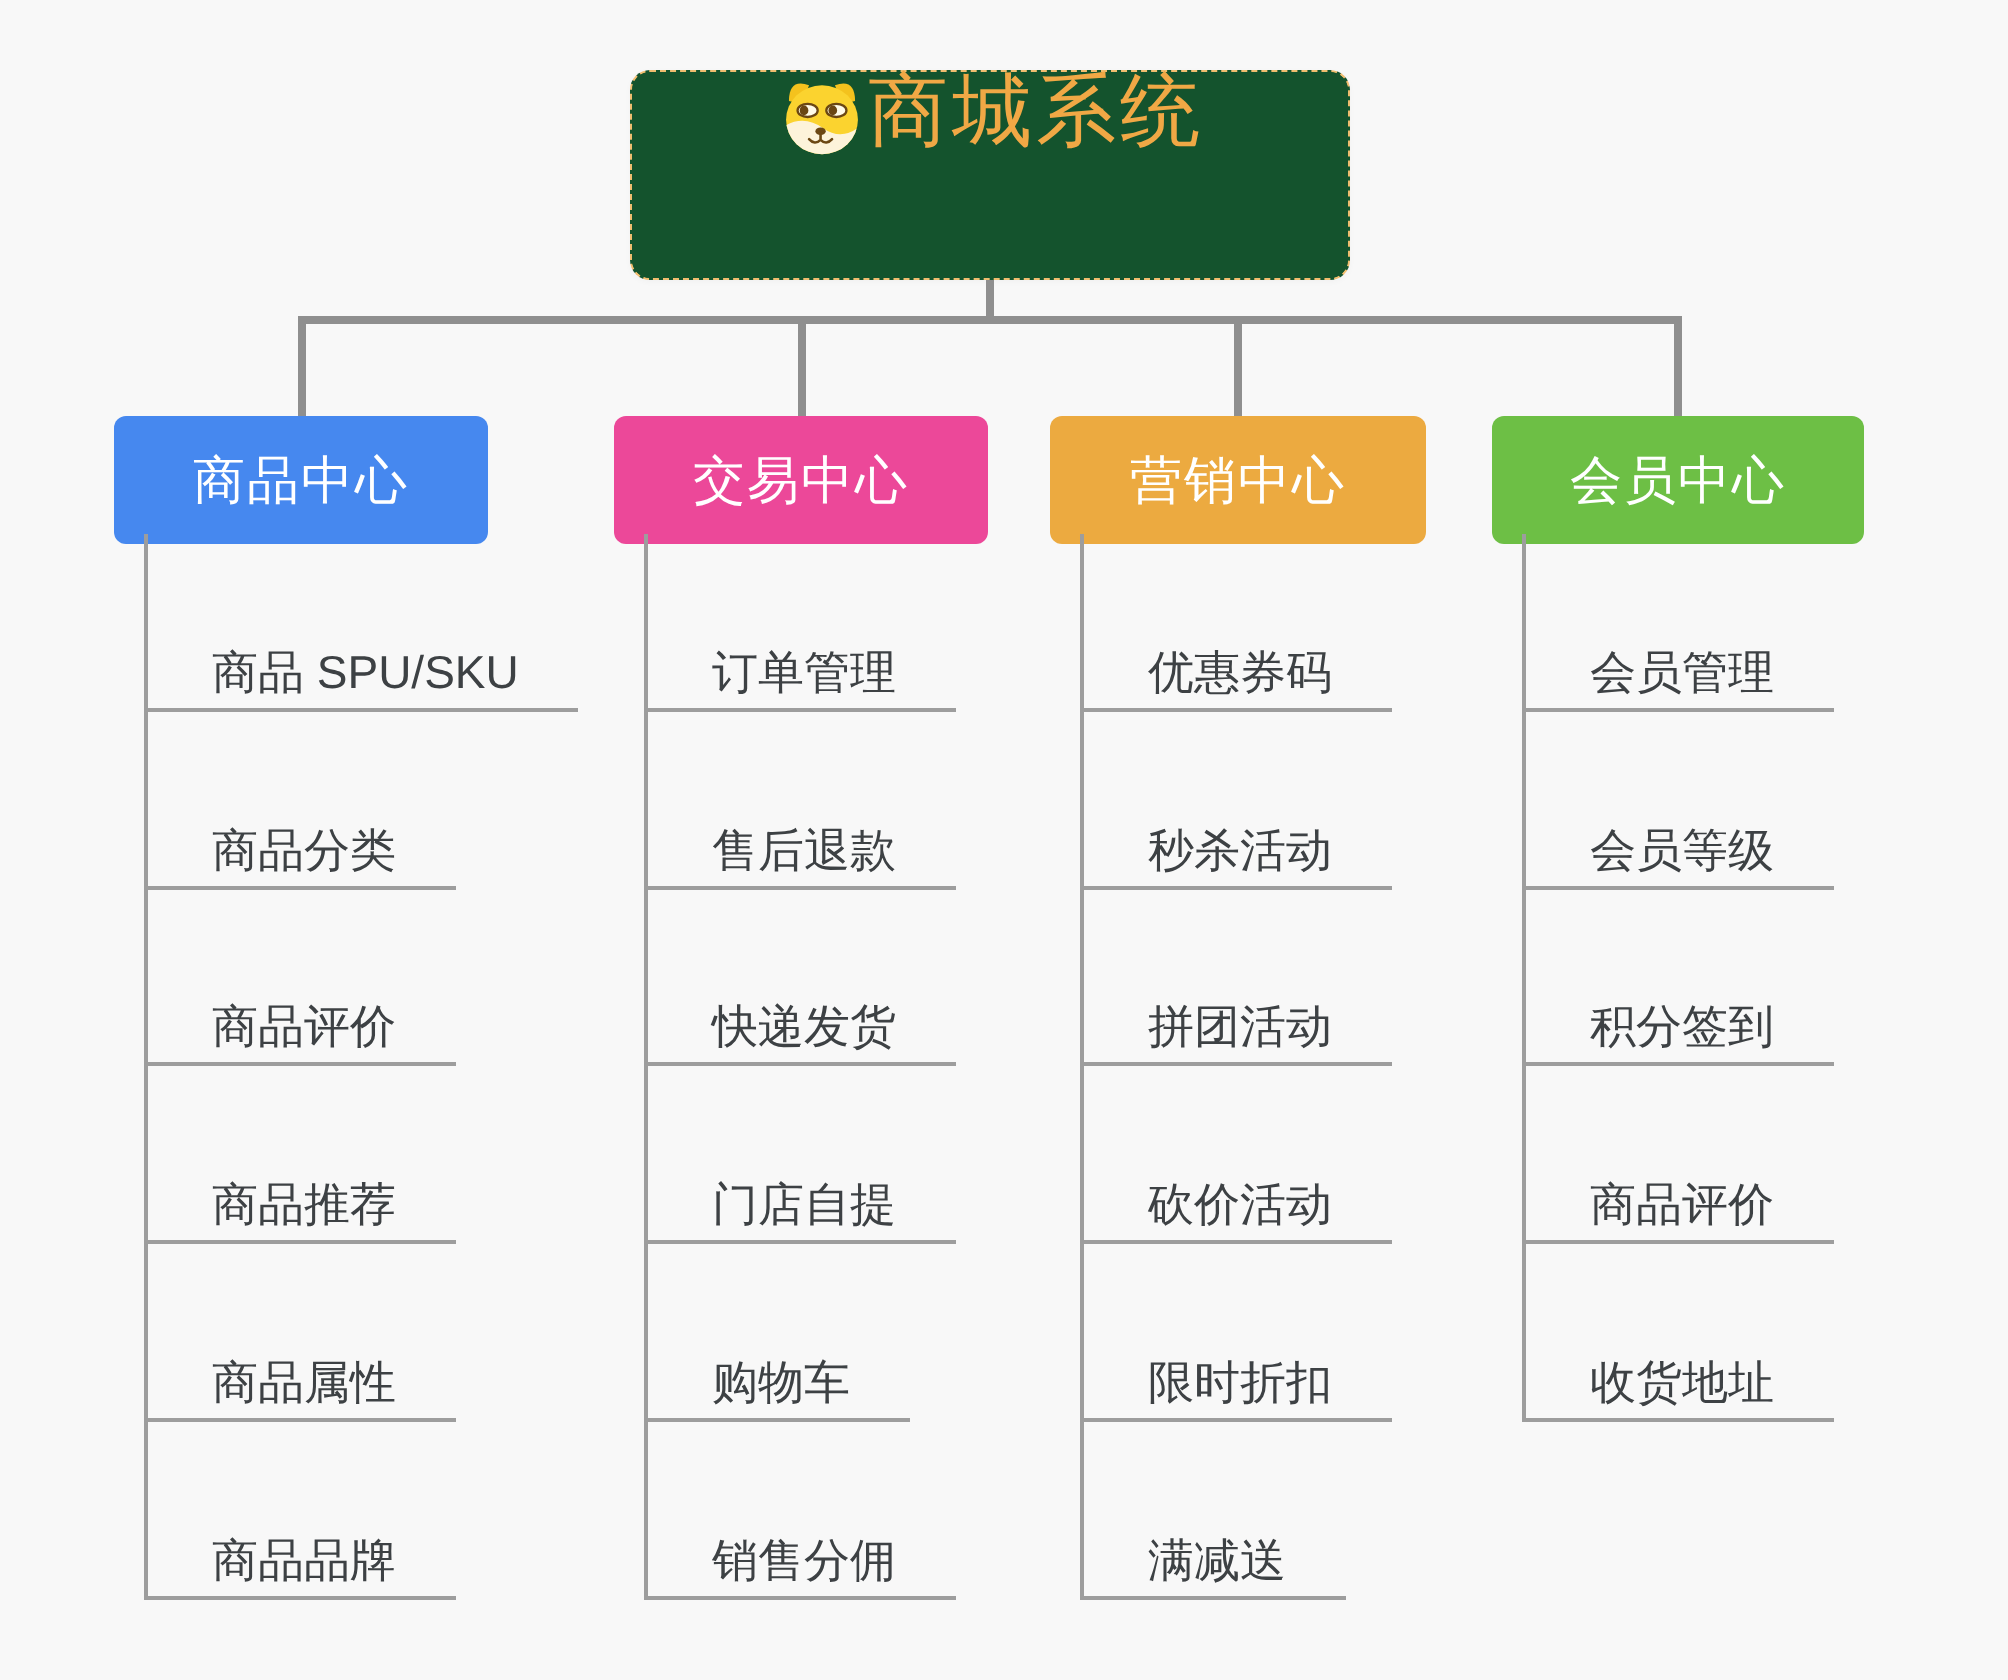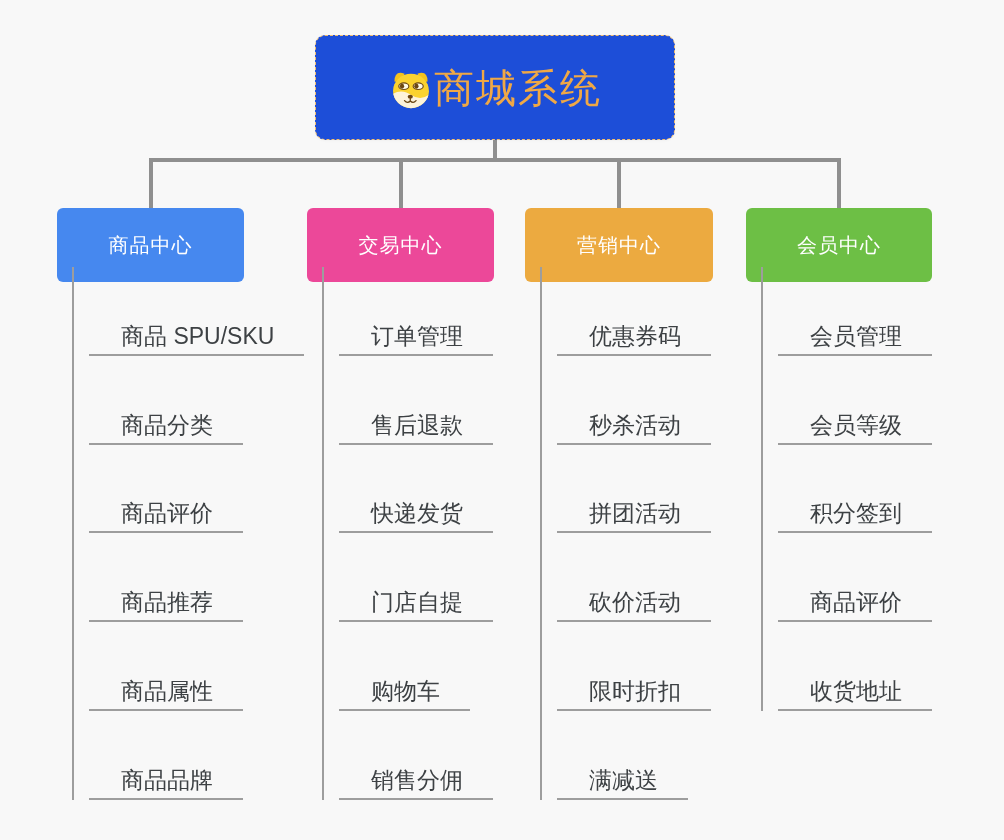--- a/index.html
+++ b/index.html
@@ -10,65 +10,64 @@
   .canvas{
     position:relative;
     width:1004px;height:840px;
     background:#f8f8f8;
     overflow:hidden;
   }
   
   .root-card{
     position:absolute;left:315px;top:35px;
     width:360px;height:105px;
-    background:#1d4ed8;
+    background:#14532d;
     border:1px dashed #f1bd6f;
     border-radius:10px;
     box-sizing:border-box;
-    display:flex;align-items:center;justify-content:center;
+    display:flex;justify-content:center;
     box-shadow:0 1px 3px rgba(0,0,0,0.03);
   }
   .root-title{
     font-size:40px;
     color:#f0a845;
     letter-spacing:2px;
     line-height:1;
     white-space:nowrap;
   }
   .doge{width:46px;height:42px;flex:0 0 auto;}
   
   .cline{position:absolute;background:#8f8f8f;}
   .stem{left:493px;top:140px;width:4px;height:19px;}
   .hline{left:149px;top:158px;width:692px;height:4px;}
   .drop{top:158px;width:4px;height:50px;}
   
   .branch-header{
-    position:absolute;top:208px;height:74px;
+    position:absolute;top:208px;height:64px;
     border-radius:6px;
     display:flex;align-items:center;justify-content:center;
-    color:#ffffff;font-size:20px;letter-spacing:1px;
+    color:#ffffff;font-size:26px;letter-spacing:1px;
     white-space:nowrap;
   }
   
   .branch-list{
     position:absolute;top:267px;
     margin:0;padding:0;list-style:none;
     border-left:2px solid #9d9d9d;
   }
   .branch-list li{
     box-sizing:border-box;
     height:88.83px;
     display:flex;align-items:flex-end;
     width:max-content;
     padding:0 30px 6px 32px;
     border-bottom:2px solid #9d9d9d;
     font-size:23px;color:#3d4144;
     line-height:1;
     white-space:nowrap;
-    margin-left:15px;
   }
 </style>
 </head>
 <body>
 
 <div class="canvas">
 
   <div class="root-card">
     <svg class="doge" viewBox="0 0 64 58" aria-hidden="true">
       <defs>

